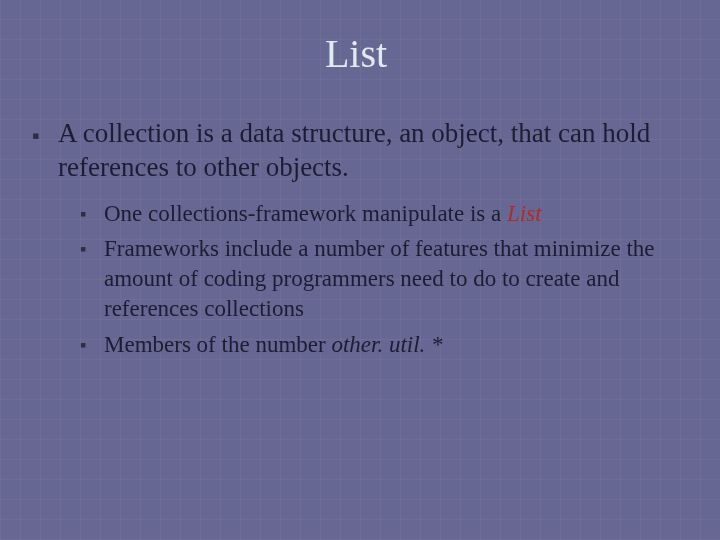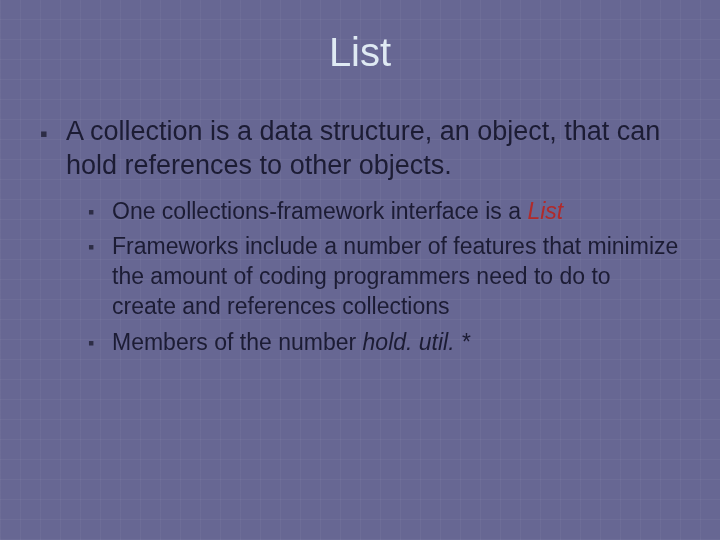--- a/index.html
+++ b/index.html
@@ -22,21 +22,22 @@
         rgba(255,255,255,0.04) 1px,
         transparent 1px,
         transparent 20px);
     font-family: Arial, Helvetica, sans-serif;
     color: #1a1a2a;
   }
   .slide {
     width: 720px;
     height: 540px;
     box-sizing: border-box;
-    padding: 20px 40px 30px 40px;
+    padding: 20px 40px 30px 32px;
+    font-family: Liberation Serif, serif;
   }
   .title {
     text-align: center;
     font-size: 40px;
     font-weight: 400;
     color: #dfeaf3;
     margin: 10px 0 40px 0;
   }
   .b1 {
     display: flex;
@@ -90,32 +91,32 @@
   <div class="b1">
     <div class="marker">▪</div>
     <div class="text">A collection is a data structure, an object, that can hold references to other objects.</div>
   </div>
 
   <div class="sub">
 
     <div class="b2">
       <div class="marker">▪</div>
       <div class="text">
-        <span>One collections-framework interface is a </span><span class="em-red">List</span>
+        <span>One collections-framework manipulate is a </span><span class="em-red">List</span>
       </div>
     </div>
 
     <div class="b2">
       <div class="marker">▪</div>
       <div class="text">
         <span>Frameworks include a number of features that minimize the amount of coding programmers need to do to create and references collections</span>
       </div>
     </div>
 
     <div class="b2">
       <div class="marker">▪</div>
       <div class="text">
-        <span>Members of the number </span><span class="em-it">hold. util. *</span>
+        <span>Members of the number </span><span class="em-it">other. util. *</span>
       </div>
     </div>
 
   </div>
 </div>
 
 </body></html>

